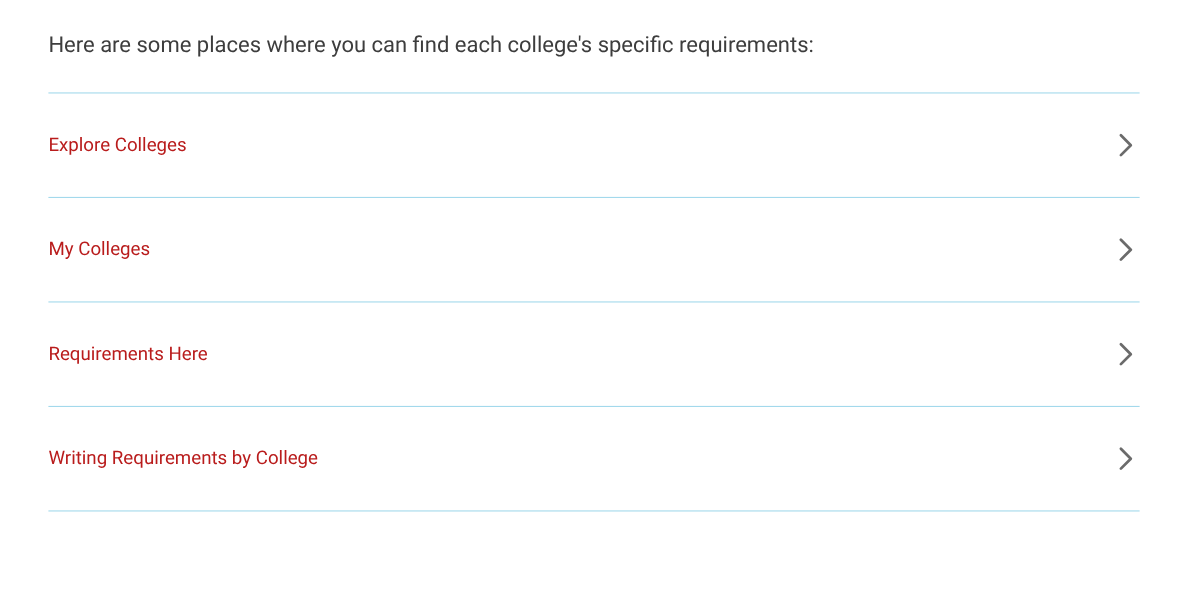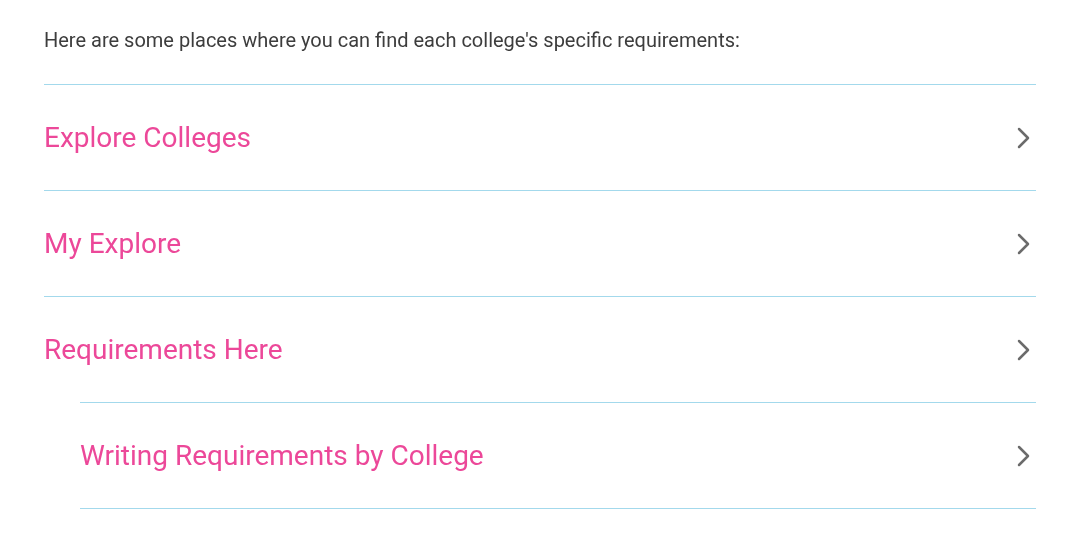--- a/index.html
+++ b/index.html
@@ -29,25 +29,24 @@
     .list-item {
       display: flex;
       align-items: center;
       justify-content: space-between;
       padding: 36px 0;
       border-top: 1px solid #a3d9ec;
       cursor: pointer;
     }
     .list-item:last-child {
       border-bottom: 1px solid #a3d9ec;
-      margin-left: 36px;
     }
     .list-item-label {
-      font-size: 28px;
-      color: #ec4899;
+      font-size: 17px;
+      color: #b91c1c;
       font-weight: 400;
     }
     .chevron {
       display: flex;
       align-items: center;
       justify-content: center;
       padding-right: 6px;
     }
     .chevron svg {
       width: 13px;
@@ -71,21 +70,21 @@
     <div class="list-item">
       <span class="list-item-label">Explore Colleges</span>
       <span class="chevron">
         <svg viewBox="0 0 13 22">
             <path d="M2 2 L11 11 L2 20"></path>
           </svg>
       </span>
     </div>
 
     <div class="list-item">
-      <span class="list-item-label">My Explore</span>
+      <span class="list-item-label">My Colleges</span>
       <span class="chevron">
         <svg viewBox="0 0 13 22">
             <path d="M2 2 L11 11 L2 20"></path>
           </svg>
       </span>
     </div>
 
     <div class="list-item">
       <span class="list-item-label">Requirements Here</span>
       <span class="chevron">

